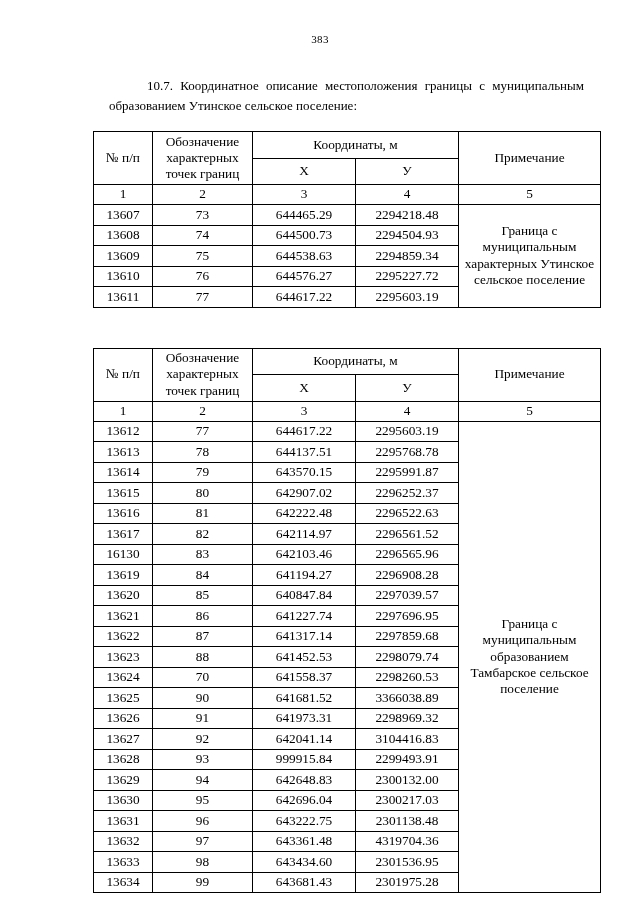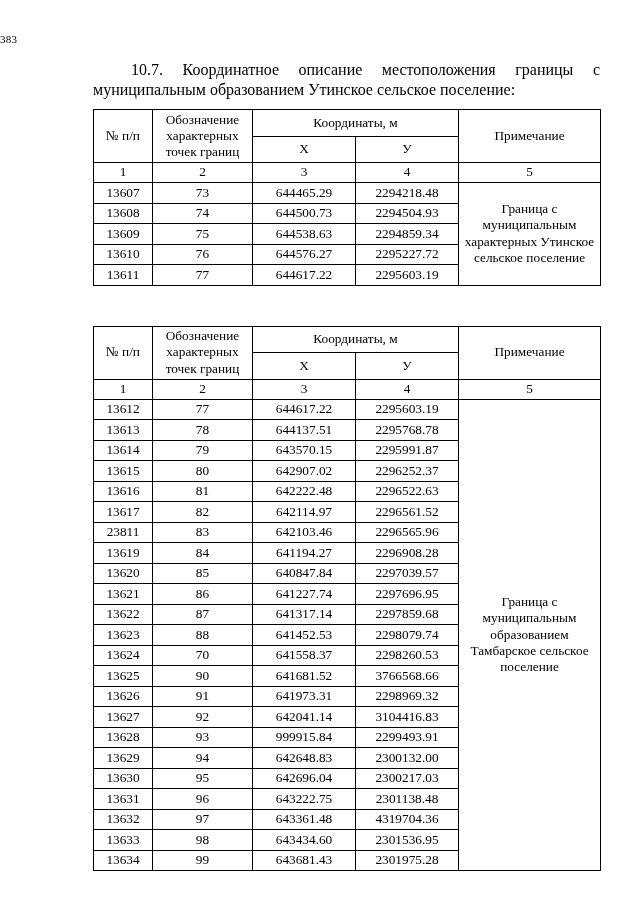--- a/index.html
+++ b/index.html
@@ -20,37 +20,37 @@
     height: 905px;
     box-sizing: border-box;
     padding: 0;
     overflow: hidden;
   }
   .page-number {
     position: absolute;
     top: 33px;
     left: 0;
     width: 640px;
-    text-align: left;
+    text-align: center;
     font-size: 11px;
     letter-spacing: 0.3px;
   }
   .content {
     position: absolute;
     top: 60px;
     left: 93px;
     width: 507px;
   }
   .section-heading {
     text-align: justify;
     text-align-last: left;
     text-indent: 38px;
-    font-size: 16px;
+    font-size: 13px;
     line-height: 19.5px;
-    margin: 0;
+    margin: 16px;
     -webkit-hyphens: none;
     hyphens: none;
   }
   .section-heading .num {
     
   }
   .tbl-wrap {
     margin-top: 10px;
   }
   table.coord {
@@ -238,21 +238,21 @@
               <td>642222.48</td>
               <td>2296522.63</td>
             </tr>
             <tr class="datarow">
               <td>13617</td>
               <td>82</td>
               <td>642114.97</td>
               <td>2296561.52</td>
             </tr>
             <tr class="datarow">
-              <td>23811</td>
+              <td>16130</td>
               <td>83</td>
               <td>642103.46</td>
               <td>2296565.96</td>
             </tr>
             <tr class="datarow">
               <td>13619</td>
               <td>84</td>
               <td>641194.27</td>
               <td>2296908.28</td>
             </tr>
@@ -283,21 +283,21 @@
             <tr class="datarow">
               <td>13624</td>
               <td>70</td>
               <td>641558.37</td>
               <td>2298260.53</td>
             </tr>
             <tr class="datarow">
               <td>13625</td>
               <td>90</td>
               <td>641681.52</td>
-              <td>3766568.66</td>
+              <td>3366038.89</td>
             </tr>
             <tr class="datarow">
               <td>13626</td>
               <td>91</td>
               <td>641973.31</td>
               <td>2298969.32</td>
             </tr>
             <tr class="datarow">
               <td>13627</td>
               <td>92</td>

